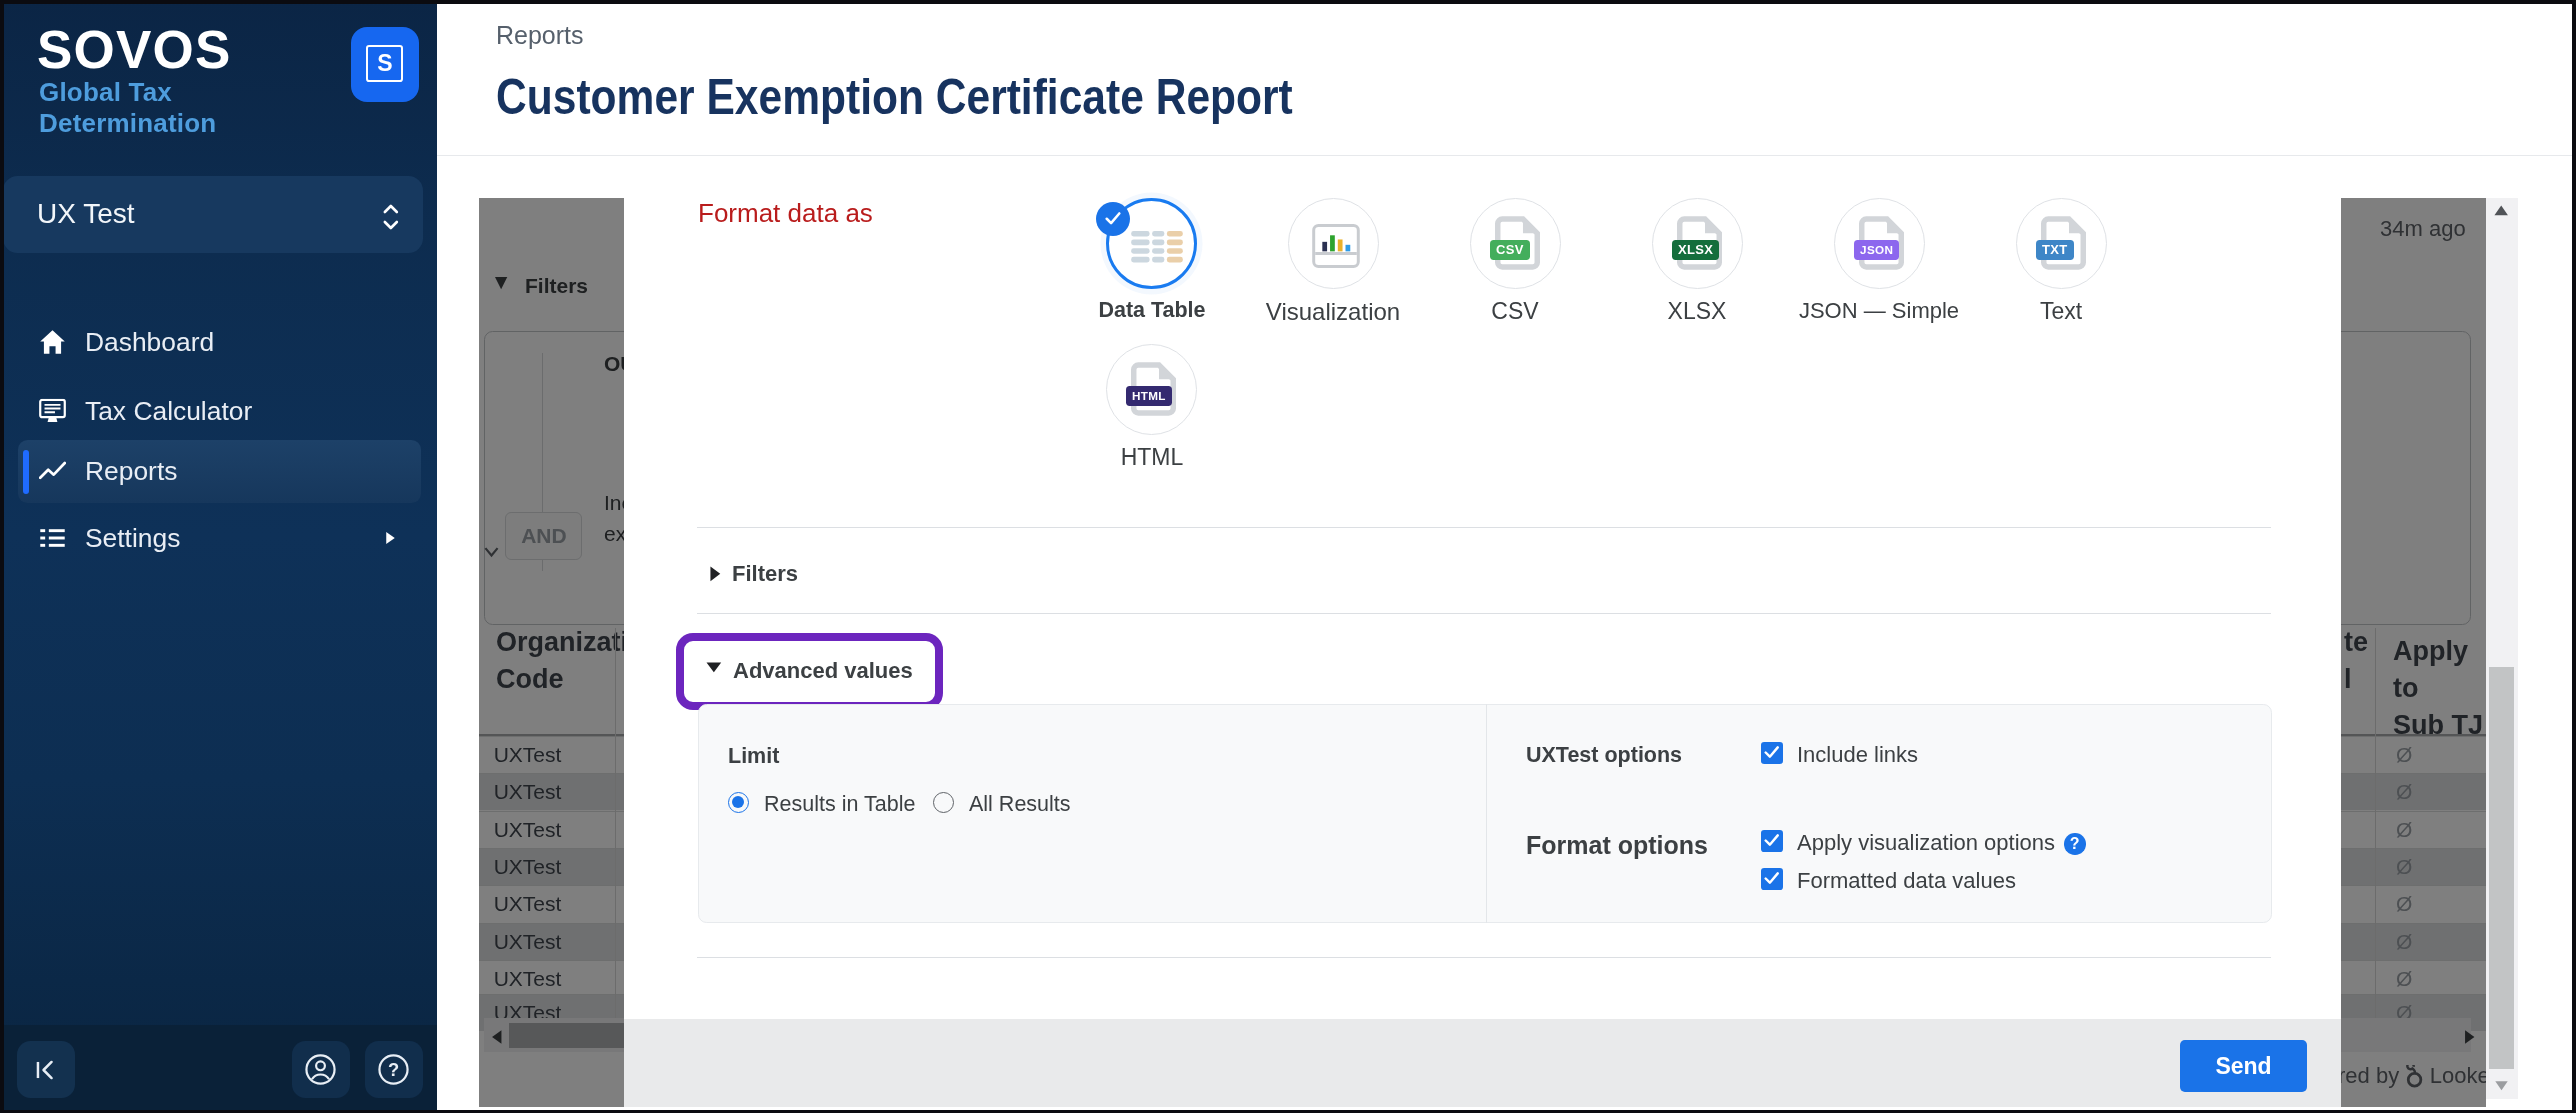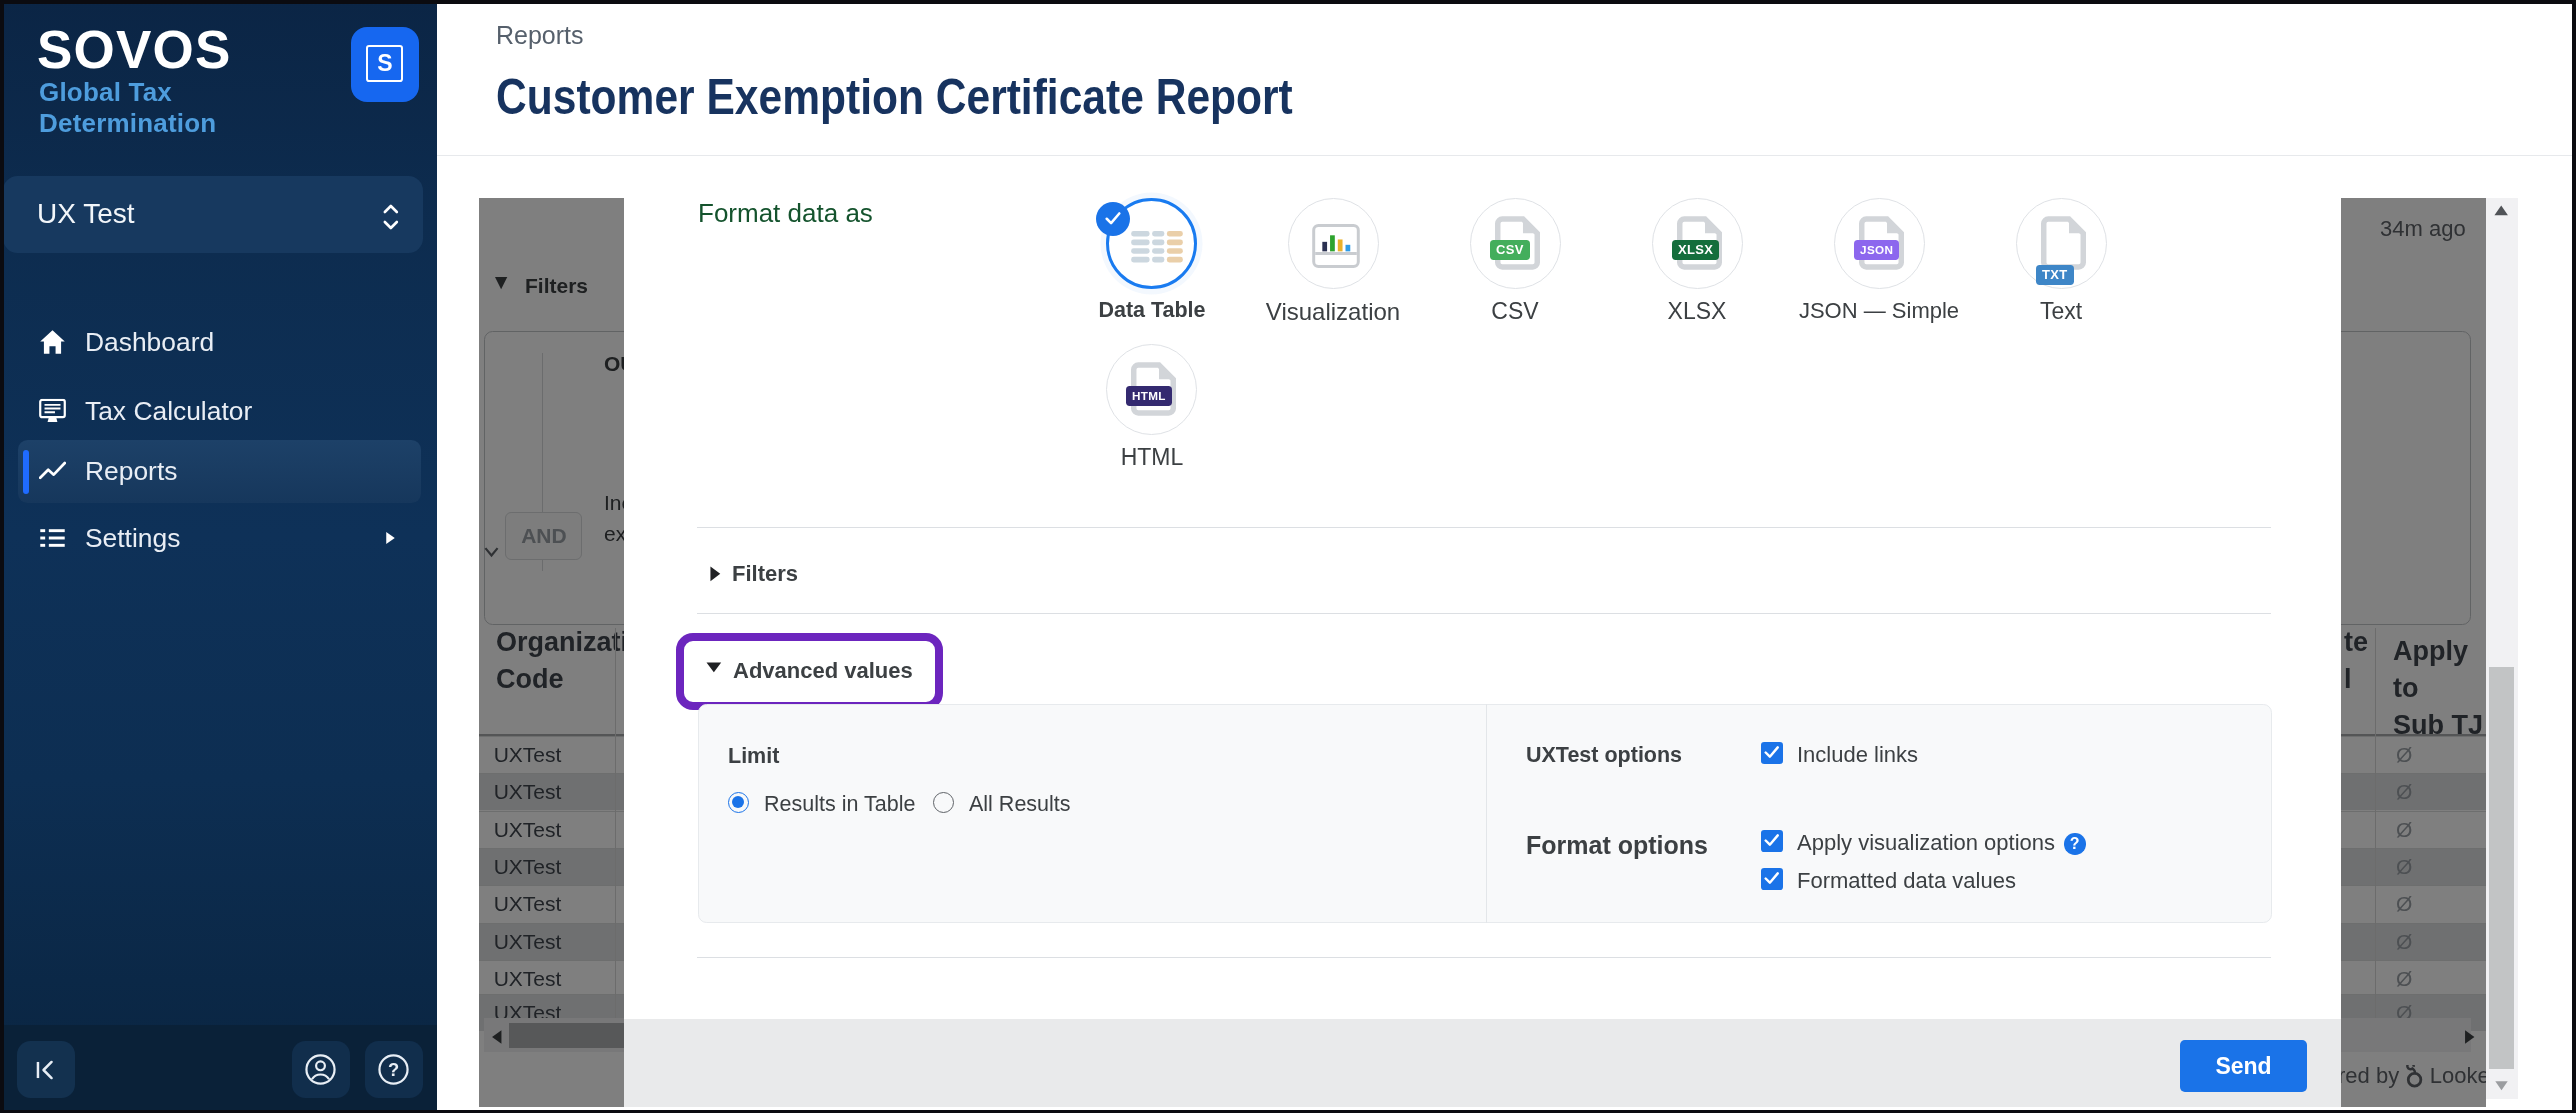--- a/index.html
+++ b/index.html
@@ -54,21 +54,21 @@
   #u-hthumb { left:29.5px; top:825px; width:707px; height:24.6px; background:#aeb0b2; }
   #u-time { left:1901px; top:18.4px; font-size:22px; color:#5f6368; }
   #u-powered { left:1804px; top:865px; font-size:22px; color:#5f6368; white-space:nowrap; }
 
   
   #vscroll { left:2486px; top:198px; width:32px; height:901px; background:#f1f1f3; }
   #vthumb { left:2489px; top:667px; width:24.6px; height:402px; background:#c2c4c5; }
 
   
   #modal { left:624px; top:198px; width:1717px; height:909px; background:#fff; }
-  #m-format { left:74px; top:0px; font-size:26px; color:#14532d; }
+  #m-format { left:74px; top:0px; font-size:26px; color:#b91c1c; }
   .opt-circle { width:91px; height:91px; border-radius:50%; background:#fff; border:1.8px solid #dfe2e6; }
   .opt-circle.sel { border:3.1px solid #197bf0; box-shadow:0 0 0 5.5px rgba(26,115,232,0.05); }
   .opt-label { top:100px; width:184px; text-align:center; font-size:23px; color:#3c4043; }
   .doc { position:absolute; left:24px; top:16.6px; width:45px; height:54px; }
   .badge { position:absolute; left:19px; top:41px; height:19.7px; border-radius:3.7px; color:#fff; font-weight:700;
     font-size:13px; text-align:center; line-height:19.7px; padding:0 6.1px; letter-spacing:0.3px; }
   .mdiv { left:73px; width:1574px; height:1.2px; background:#dcdfe3; }
   #m-filters-tri { left:80px; top:366px; }
   #m-filters { left:108px; top:363px; font-size:22px; font-weight:700; color:#3c4043; }
   #m-fdesc { left:197px; top:365px; font-size:21px; letter-spacing:-0.1px; color:#8a9196; white-space:nowrap; }
@@ -315,21 +315,21 @@
         <path d="M12 4.5 H46 L69.5 28 V76 A 7.5 7.5 0 0 1 62 83.5 H12 A 7.5 7.5 0 0 1 4.5 76 V12 A 7.5 7.5 0 0 1 12 4.5 Z" fill="none" stroke="#d2d5d9" stroke-width="9"></path>
         <path d="M46 4 L70 28 L46 28 Z" fill="#d2d5d9"></path>
       </svg>
       <div class="badge" style="background:#8c67ee; font-size:11.7px;">JSON</div>
     </div>
     <div class="opt-circle abs" style="left:1392px; top:0px">
       <svg class="doc" viewBox="0 0 74 88">
         <path d="M12 4.5 H46 L69.5 28 V76 A 7.5 7.5 0 0 1 62 83.5 H12 A 7.5 7.5 0 0 1 4.5 76 V12 A 7.5 7.5 0 0 1 12 4.5 Z" fill="none" stroke="#d2d5d9" stroke-width="9"></path>
         <path d="M46 4 L70 28 L46 28 Z" fill="#d2d5d9"></path>
       </svg>
-      <div class="badge" style="background:#3e86c7;margin-top:25px;">TXT</div>
+      <div class="badge" style="background:#3e86c7;">TXT</div>
     </div>
     <div class="opt-label abs" style="left:436px; font-weight:700; font-size:21.5px;">Data Table</div>
     <div class="opt-label abs" style="left:617px; font-size:24px;">Visualization</div>
     <div class="opt-label abs" style="left:799px">CSV</div>
     <div class="opt-label abs" style="left:981px">XLSX</div>
     <div class="opt-label abs" style="left:1163px; font-size:22px;">JSON — Simple</div>
     <div class="opt-label abs" style="left:1345px">Text</div>
 
     <div class="opt-circle abs" style="left:482px; top:146px">
       <svg class="doc" viewBox="0 0 74 88">

